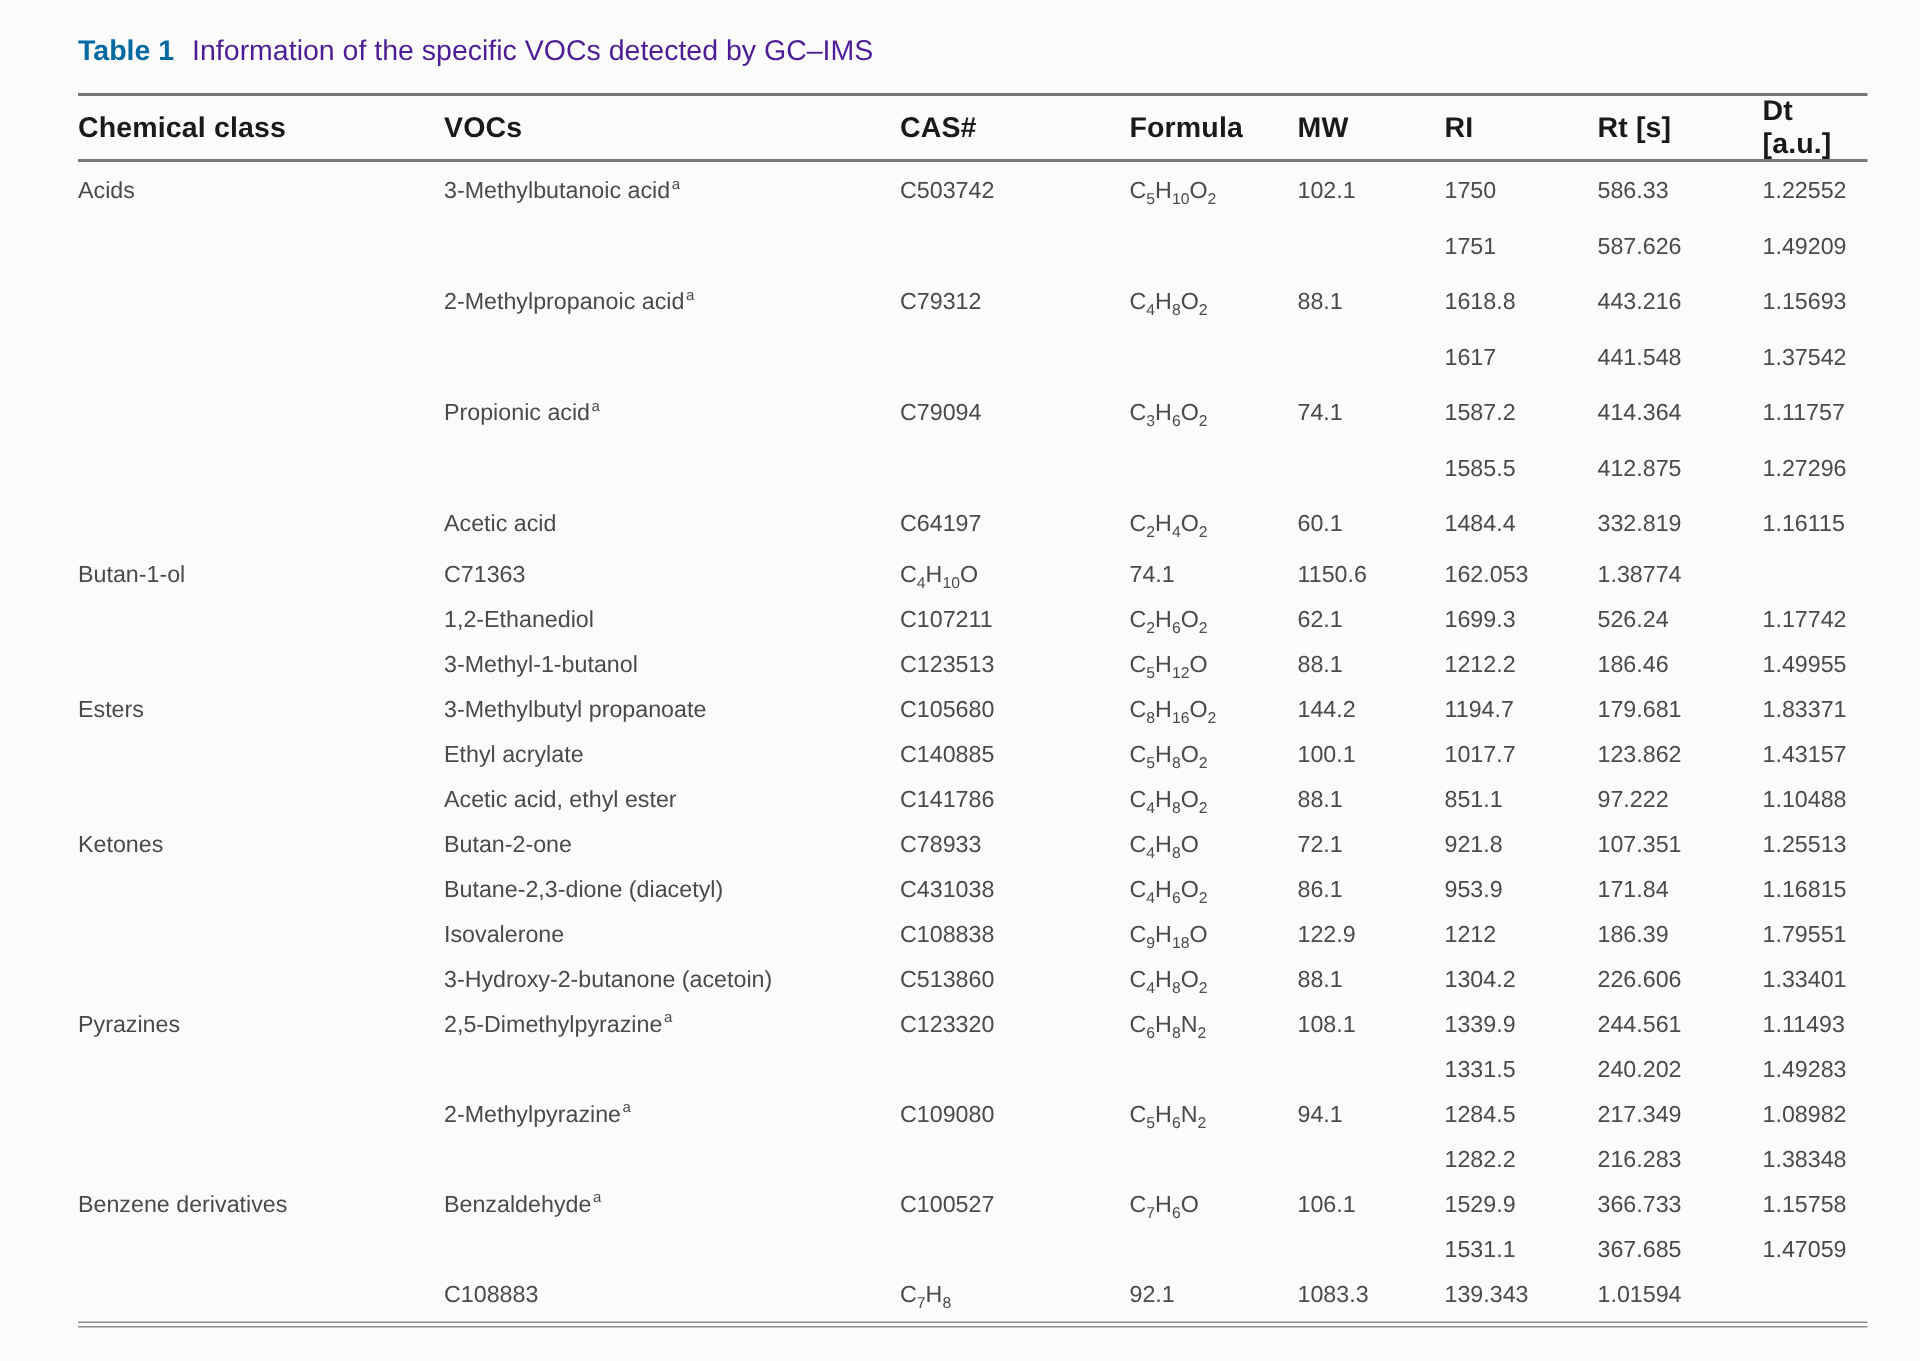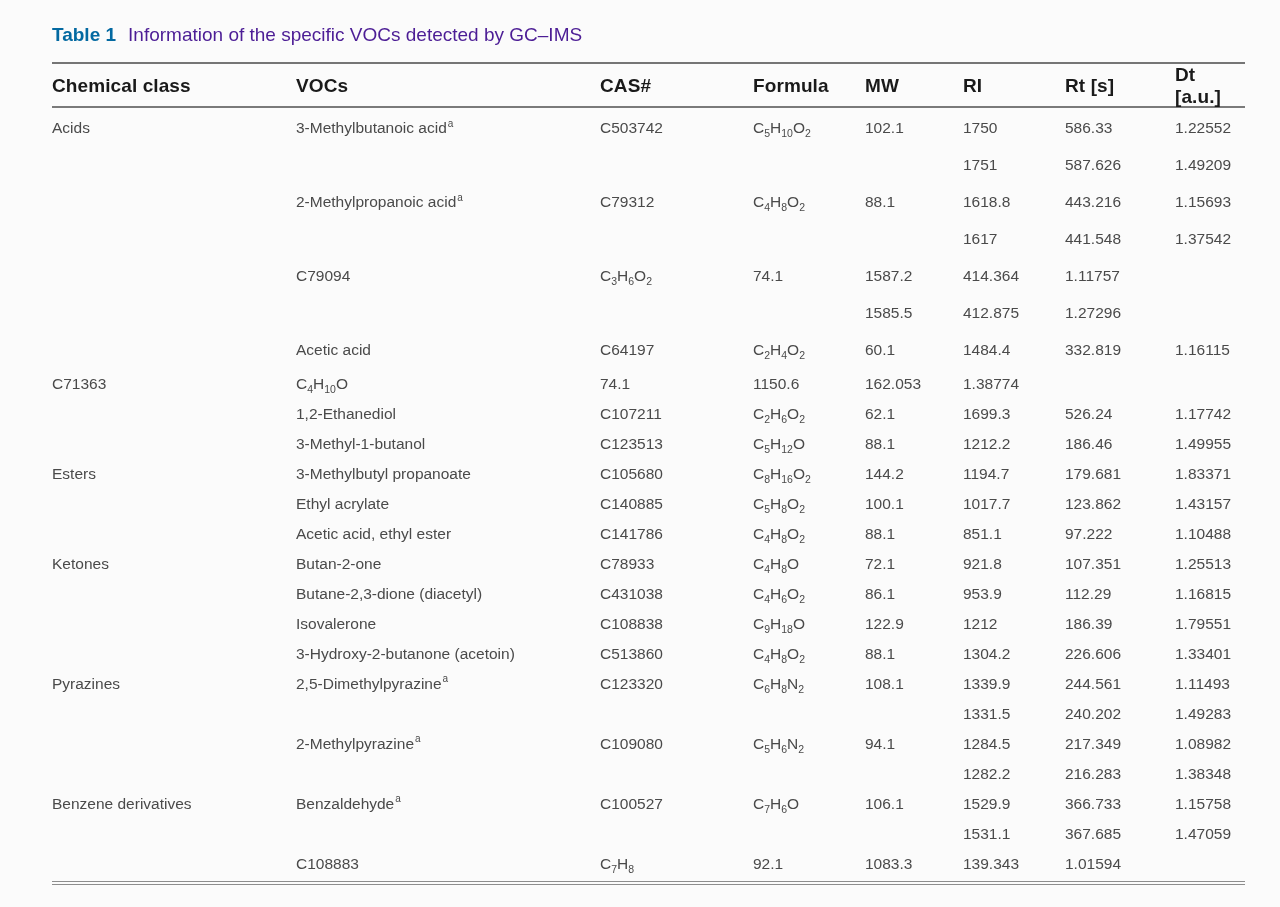--- a/index.html
+++ b/index.html
@@ -136,20 +136,25 @@
         <div class="cell">
           <div class="line">1.15693</div>
           <div class="line">1.37542</div>
         </div>
       </div>
       <div class="row grid8 g0">
         <div class="cell">
           <div class="line"></div>
         </div>
         <div class="cell">
+          <div class="line">
+            <span>Propionic acid<sup>a</sup></span>
+          </div>
+        </div>
+        <div class="cell">
           <div class="line">C79094</div>
         </div>
         <div class="cell">
           <div class="line">
             <span>C<sub>3</sub>H<sub>6</sub>O<sub>2</sub></span>
           </div>
         </div>
         <div class="cell">
           <div class="line">74.1</div>
         </div>
@@ -191,20 +196,25 @@
         </div>
         <div class="cell">
           <div class="line">332.819</div>
         </div>
         <div class="cell">
           <div class="line">1.16115</div>
         </div>
       </div>
       <div class="row grid8 g1">
         <div class="cell">
+          <div class="line">
+            <span>Butan-1-ol</span>
+          </div>
+        </div>
+        <div class="cell">
           <div class="line">C71363</div>
         </div>
         <div class="cell">
           <div class="line">
             <span>C<sub>4</sub>H<sub>10</sub>O</span>
           </div>
         </div>
         <div class="cell">
           <div class="line">74.1</div>
         </div>
@@ -415,21 +425,21 @@
             <span>C<sub>4</sub>H<sub>6</sub>O<sub>2</sub></span>
           </div>
         </div>
         <div class="cell">
           <div class="line">86.1</div>
         </div>
         <div class="cell">
           <div class="line">953.9</div>
         </div>
         <div class="cell">
-          <div class="line">112.29</div>
+          <div class="line">171.84</div>
         </div>
         <div class="cell">
           <div class="line">1.16815</div>
         </div>
       </div>
       <div class="row grid8 g3">
         <div class="cell">
           <div class="line"></div>
         </div>
         <div class="cell">

